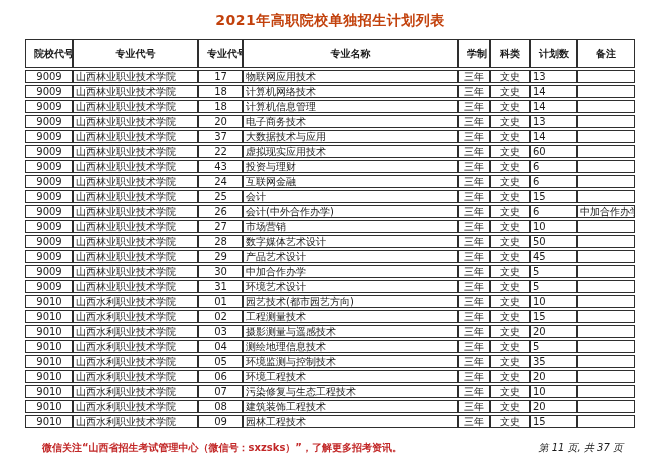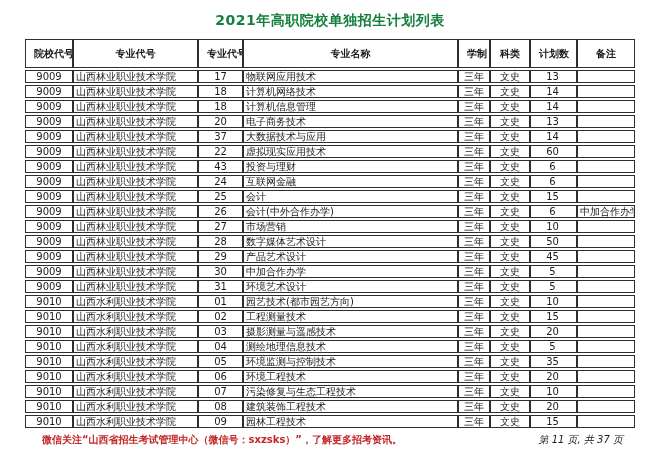--- a/index.html
+++ b/index.html
@@ -11,21 +11,21 @@
     color: #1a1a1a;
     overflow: hidden;
   }
   .page { width: 660px; height: 459px; position: relative; }
   .title {
     padding-top: 12px;
     text-align: center;
     font-size: 14px;
     font-weight: bold;
     letter-spacing: 0.5px;
-    color: #15803d;
+    color: #c2410c;
   }
   table.plan-table {
     margin: 7px 0 0 25px;
     width: 610px;
     border-collapse: separate;
     border-spacing: 0 2px;
     table-layout: fixed;
   }
   th, td {
     border: 1px solid #2e2e2e;
@@ -33,23 +33,23 @@
     line-height: 11px;
     font-size: 10px;
     padding: 0 2px;
     overflow: hidden;
     white-space: nowrap;
     background: #ffffff;
   }
   th { font-weight: bold; text-align: center; padding: 8px; }
   td.a-c { text-align: center; padding: 0; }
   td.a-l { text-align: left; }
-  td.a-r { text-align: center; padding-right: 4px; }
+  td.a-r { text-align: left; padding-right: 4px; }
   .footer {
-    margin: 4px 25px 0 25px;
+    margin: 12px 25px 0 25px;
     display: flex;
     justify-content: space-between;
     align-items: flex-start;
     font-size: 10px;
     line-height: 12px;
     gap: 8px;
   }
   .notice { color: #c22727; font-weight: bold; margin-left: 17px; white-space: nowrap; }
   .pagenum { color: #1a1a1a; margin-right: 12px; white-space: nowrap; font-style: italic; }
 </style>

